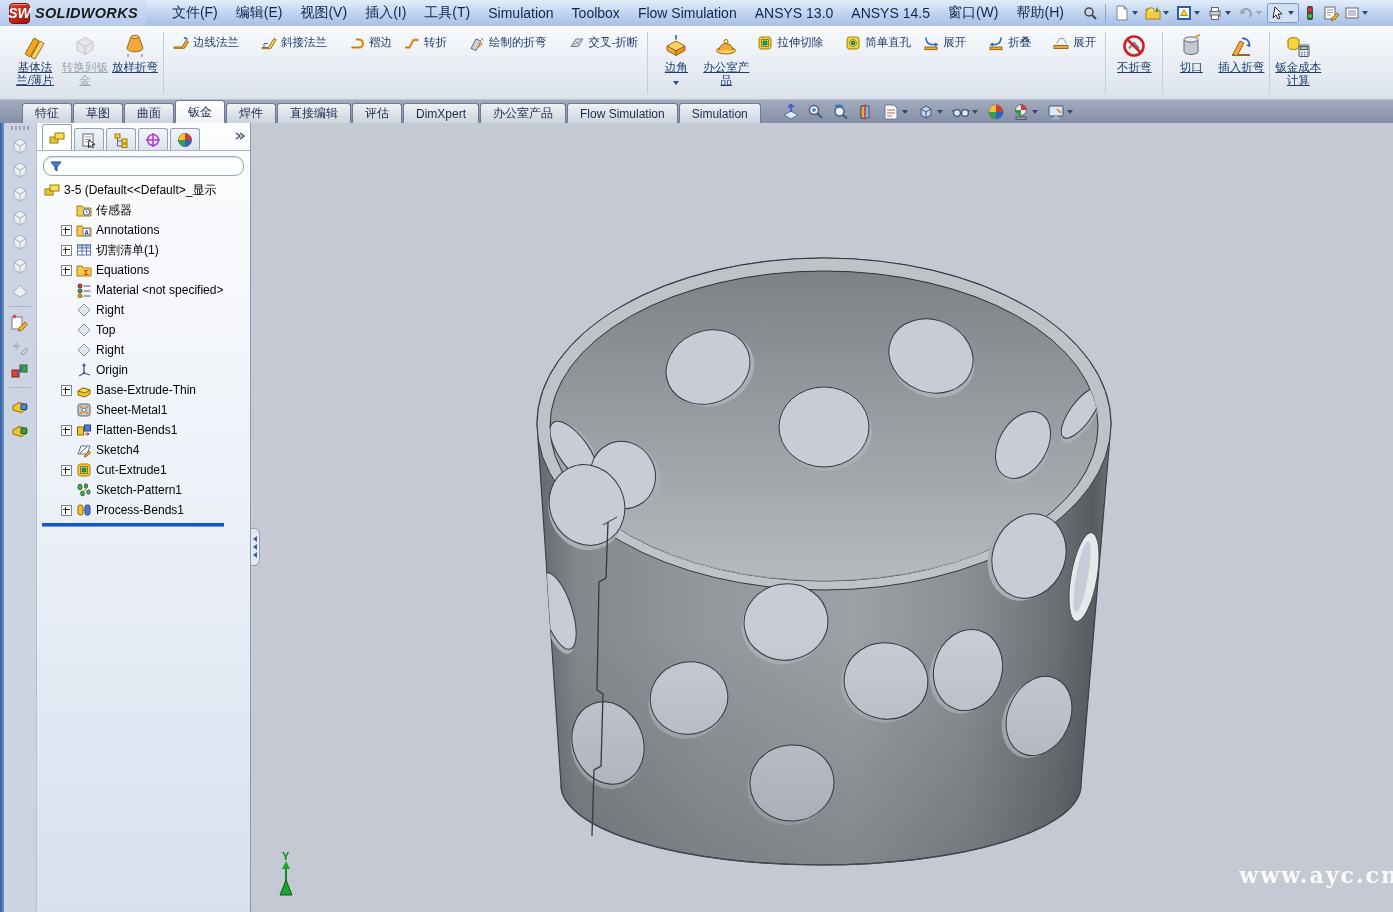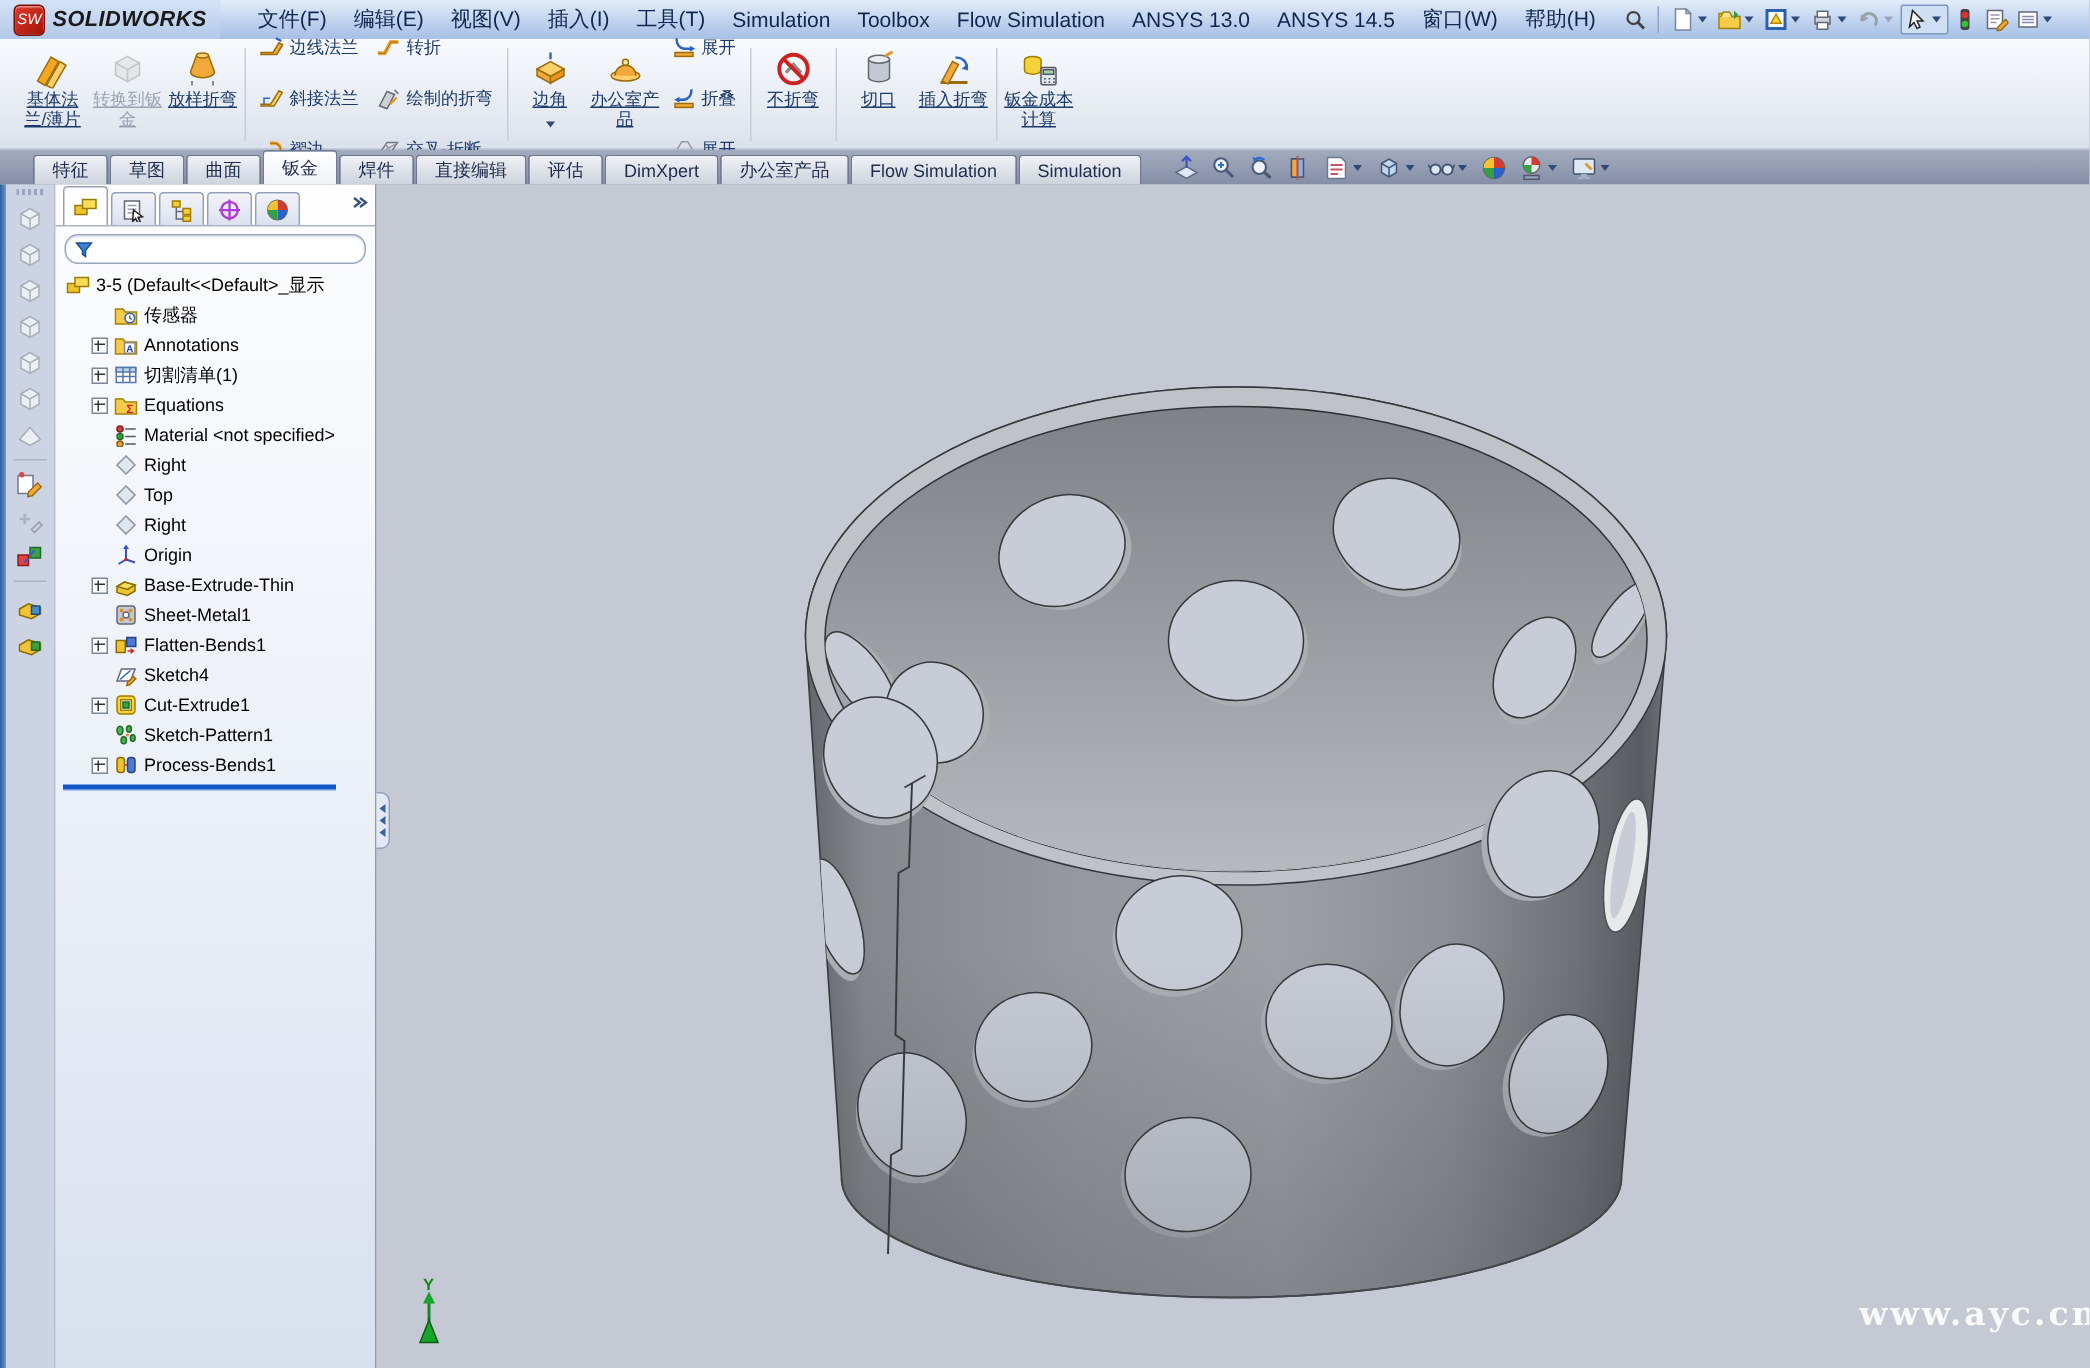--- a/index.html
+++ b/index.html
@@ -6,21 +6,21 @@
   body{width:1393px;height:912px;overflow:hidden;font-family:"Liberation Sans",sans-serif;background:#c4c9d3;}
   #app{position:relative;width:1393px;height:912px;}
 
   
   .titlebar{position:absolute;top:0;left:0;right:0;height:26px;
     background:linear-gradient(#e3edfa,#bfd2ee 55%,#a7c0e6);
     border-bottom:1px solid #7f9bc4;display:flex;align-items:center;}
   .brand{display:flex;align-items:center;gap:5px;padding:0 9px;height:100%;
     background:linear-gradient(#d4e2f6,#b3c9ea);}
   .logo{width:19px;height:19px;border-radius:4px;background:linear-gradient(135deg,#e03a2a,#a01408);
-    color:#fff;font-size:10px;font-weight:normal;font-style:italic;display:flex;align-items:center;justify-content:center;
+    color:#fff;font-size:14px;font-weight:bold;font-style:italic;display:flex;align-items:center;justify-content:center;
     border:1px solid #7e0e05;box-shadow:inset 0 1px 1px rgba(255,255,255,.5);}
   .brandname{font-weight:bold;font-style:italic;font-size:14.5px;color:#1a1a1a;letter-spacing:.3px;}
   .menus{display:flex;margin-left:16px;height:100%;align-items:center;}
   .menu-item{padding:3px 9px;font-size:14px;color:#0f2650;white-space:nowrap;cursor:default;}
   .qsep{width:1px;height:18px;background:#8fa6c8;margin:0 5px;}
   .quickbar{display:flex;align-items:center;gap:1px;margin-left:8px;}
   .qbtn{display:flex;align-items:center;padding:1px 2px;border-radius:2px;}
   .qbtn.pressed{background:#cfe0f5;border:1px solid #7e99c0;}
   .dd{width:0;height:0;border-left:3px solid transparent;border-right:3px solid transparent;border-top:4px solid #2e4a77;margin:0 2px;}
   .dd.dis{border-top-color:#9aa7ba;}
@@ -35,21 +35,21 @@
   .i12 svg,.i14 svg,.i16 svg,.i18 svg,.i20 svg,.i26 svg{width:100%;height:100%;display:block;}
 
   
   .ribbon{position:absolute;top:26px;left:0;right:0;height:74px;
     background:linear-gradient(#f8fafd,#e6ebf2 65%,#dbe1eb);
     border-bottom:1px solid #b9c2d2;display:flex;align-items:stretch;padding:2px 2px 1px 10px;box-sizing:border-box;}
   .rbig{width:50px;display:flex;flex-direction:column;align-items:center;padding-top:3px;
     font-size:11.5px;color:#1c3a6a;text-align:center;line-height:1.12;cursor:default;border-radius:3px;text-decoration:underline;}
   .rbig .ric{height:30px;display:flex;align-items:center;justify-content:center;}
   .rbig .rlabel{word-break:break-all;white-space:normal;width:48px;}
-  .rcol{display:flex;flex-direction:column;justify-content:center;padding:4px 4px 0 4px;gap:18px;}
+  .rcol{display:flex;flex-direction:row;justify-content:flex-end;padding:4px 4px 0 4px;gap:18px;}
   .rsmall{display:flex;align-items:center;gap:4px;font-size:11.5px;color:#1c3a6a;height:21px;white-space:nowrap;cursor:default;border-radius:2px;padding:0 2px;}
   .rsep{width:1px;background:#c5cdda;margin:4px 3px;}
   .rdisabled{color:#9aa4b2;}
   .rdisabled .i16 svg,.rdisabled .i26 svg{opacity:.55;filter:grayscale(1);}
 
   
   .tabrow{position:absolute;top:100px;left:0;right:0;height:23px;
     background:linear-gradient(#a3abbe,#848ea6);display:flex;align-items:flex-end;padding-left:22px;box-sizing:border-box;}
   .tab{height:19px;display:flex;align-items:center;padding:0 12px;font-size:12px;color:#1e2b4d;
     background:linear-gradient(#eff2f6,#cdd3dd);border:1px solid #6f7a92;border-bottom:none;
@@ -327,20 +327,42 @@
       <span class="ric">
           <span class="i26">
             <svg viewBox="0 0 26 26" xmlns="http://www.w3.org/2000/svg">
               <ellipse cx="13" cy="17.5" rx="9.5" ry="3.5" fill="#fbd06a" stroke="#9a6d0a"></ellipse>
               <path d="M6,17.5 a7,7 0 0 1 14,0" fill="#f2a93c" stroke="#9a6d0a"></path>
               <circle cx="13" cy="8.5" r="2" fill="#ffe9a8" stroke="#9a6d0a"></circle>
             </svg>
           </span>
         </span>
       <span class="rlabel">办公室产品</span>
+    </div>
+    <div class="rcol">
+      <div class="rsmall">
+          <span class="i16">
+            <svg viewBox="0 0 16 16" xmlns="http://www.w3.org/2000/svg">
+              <rect x="2" y="2" width="12" height="12" rx="2.5" fill="#f6d23a" stroke="#a07d00"></rect>
+              <rect x="4.5" y="4.5" width="7" height="7" fill="#fff" stroke="#a07d00"></rect>
+              <rect x="6" y="6" width="4" height="4" fill="#2fa838" stroke="#156d22"></rect>
+            </svg>
+          </span>
+          <span>拉伸切除</span>
+        </div>
+      <div class="rsmall">
+          <span class="i16">
+            <svg viewBox="0 0 16 16" xmlns="http://www.w3.org/2000/svg">
+              <rect x="2" y="2" width="12" height="12" rx="2.5" fill="#f6d23a" stroke="#a07d00"></rect>
+              <circle cx="8" cy="8" r="3.5" fill="#fff" stroke="#a07d00"></circle>
+              <circle cx="8" cy="8" r="2" fill="#2fa838" stroke="#156d22"></circle>
+            </svg>
+          </span>
+          <span>简单直孔</span>
+        </div>
     </div>
     <div class="rcol">
       <div class="rsmall">
           <span class="i16">
             <svg viewBox="0 0 16 16" xmlns="http://www.w3.org/2000/svg">
               <path d="M3,2.5 q0,6 5,7 h5" fill="none" stroke="#2a62c9" stroke-width="1.6"></path>
               <path d="M12,7.5 l3.5,2 -3.5,2z" fill="#2a62c9"></path>
               <rect x="2" y="12" width="12" height="2.6" fill="#f2a93c" stroke="#9a6d0a"></rect>
             </svg>
           </span>

